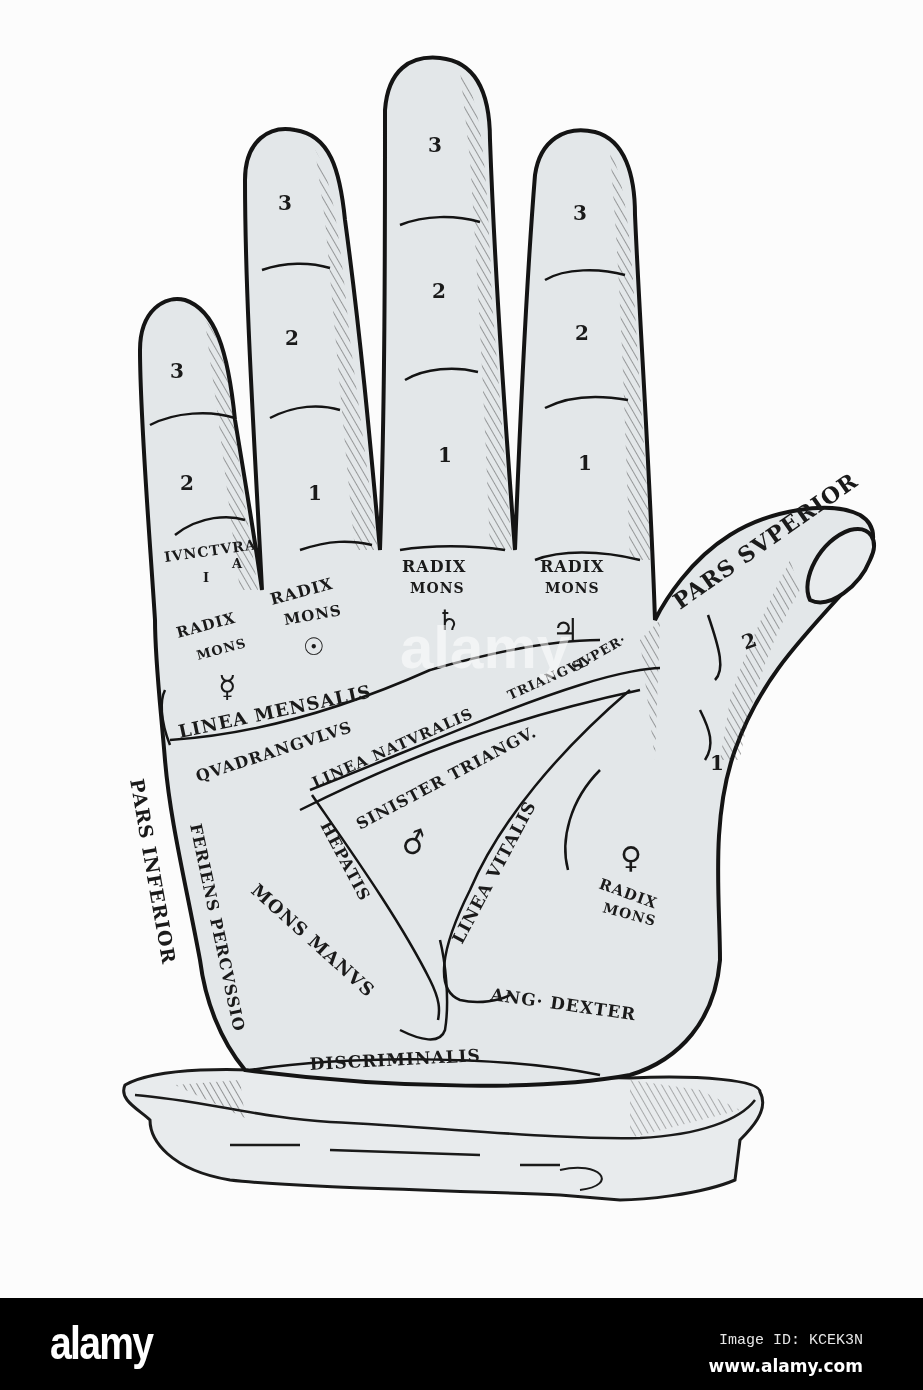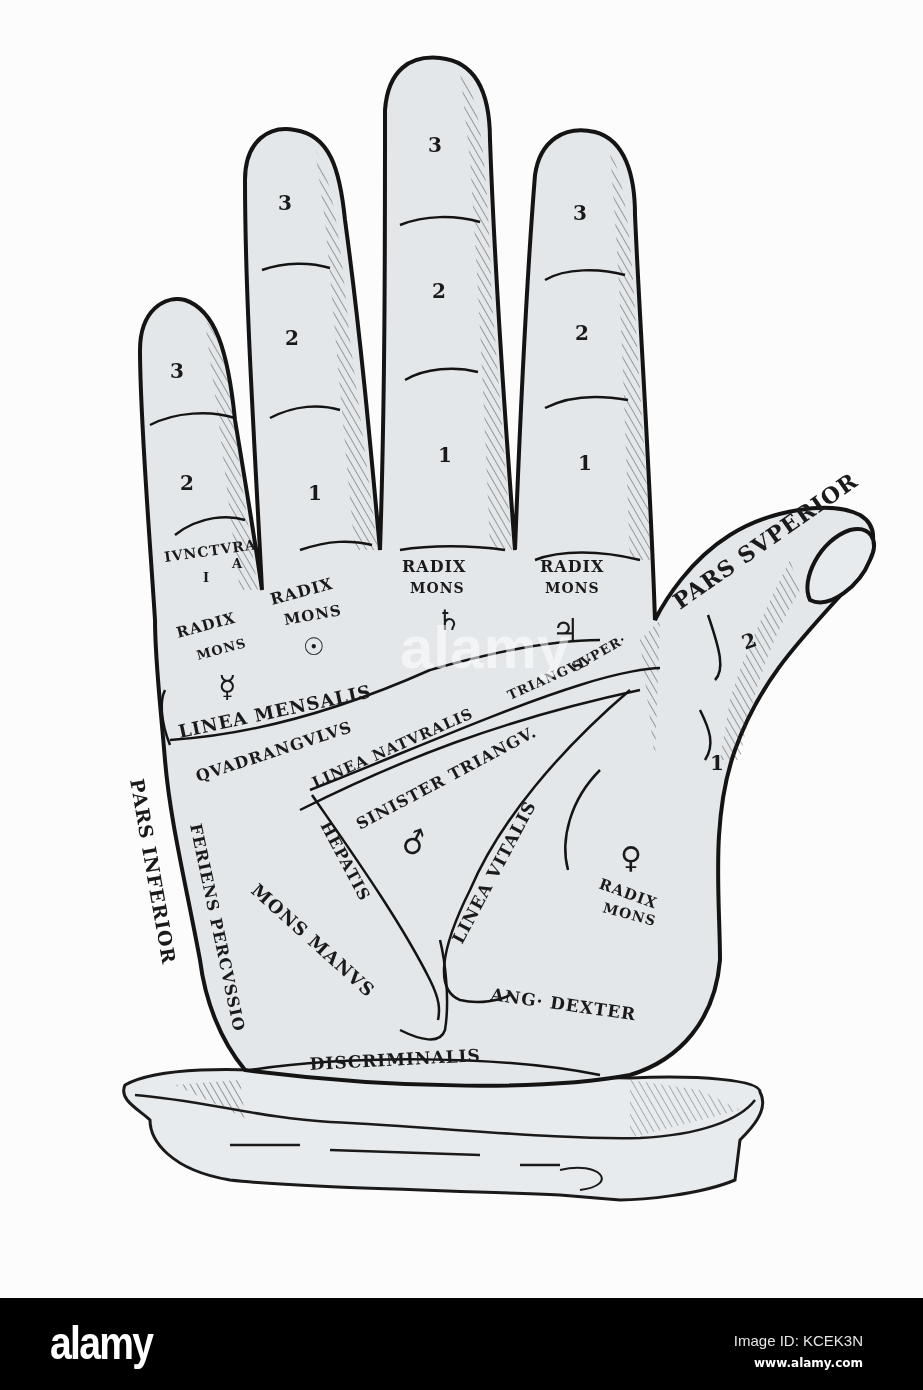--- a/index.html
+++ b/index.html
@@ -6,22 +6,22 @@
   body { width:923px; height:1390px; background:#fdfdfd; position:relative; overflow:hidden;
          font-family:"DejaVu Serif", serif; }
   #canvas { position:absolute; left:0; top:0; width:923px; height:1298px; background:#fcfcfc; }
   svg#hand { position:absolute; left:0; top:0; }
   .lbl { font-family:"DejaVu Serif", serif; font-weight:bold; fill:#1a1a1a; letter-spacing:1px; }
   .num { font-family:"DejaVu Serif", serif; font-weight:bold; fill:#1a1a1a; }
   .sym { font-family:"DejaVu Sans", sans-serif; fill:#1a1a1a; }
   #footer { position:absolute; left:0; top:1298px; width:923px; height:92px; background:#000; }
   #logo { position:absolute; left:50px; top:18px; color:#fff; font-family:"Liberation Sans", sans-serif;
           font-weight:bold; font-size:46px; letter-spacing:-2px; transform:scaleX(0.85); transform-origin:left; }
-  #imgid { position:absolute; right:60px; top:34px; color:#e6e6e6; font-family:Liberation Sans, sans-serif; font-size:15px; }
-  #site { position:absolute; right:60px; top:58px; color:#fff; font-family:"DejaVu Sans", sans-serif; font-size:12px; font-weight:bold;text-align:center; }
+  #imgid { position:absolute; right:60px; top:34px; color:#e6e6e6; font-family:Liberation Mono, monospace; font-size:15px; }
+  #site { position:absolute; right:60px; top:58px; color:#fff; font-family:"DejaVu Sans", sans-serif; font-size:17px; font-weight:bold;text-align:center; }
   .wm { fill:#ffffff; opacity:0.55; font-family:"Liberation Sans", sans-serif; font-weight:bold; }
 </style>
 </head>
 <body>
 
 <div id="canvas">
 <svg id="hand" width="923" height="1298" viewBox="0 0 923 1298">
   <defs>
     <pattern id="hatch" width="6" height="6" patternUnits="userSpaceOnUse" patternTransform="rotate(-30)">
       <line x1="0" y1="0" x2="0" y2="6" stroke="#333" stroke-width="1.6"></line>

